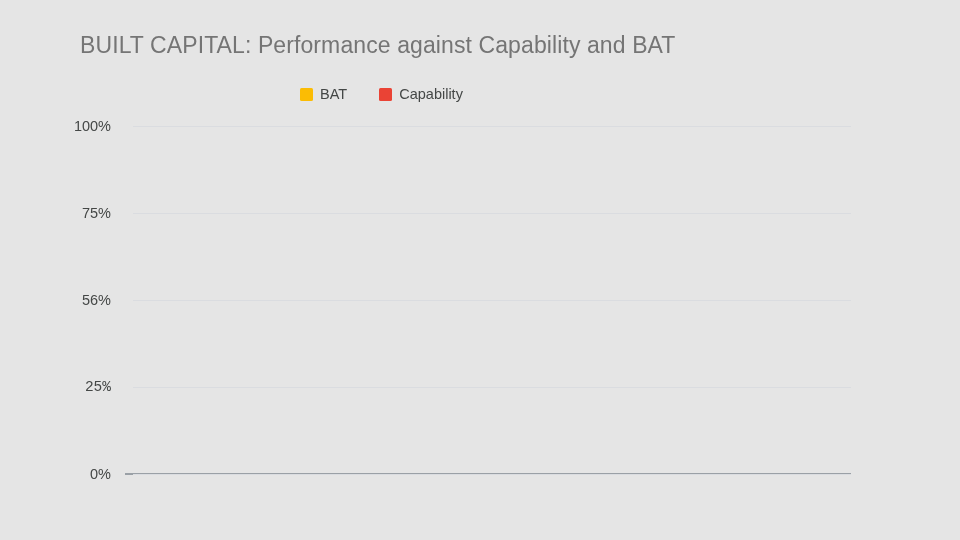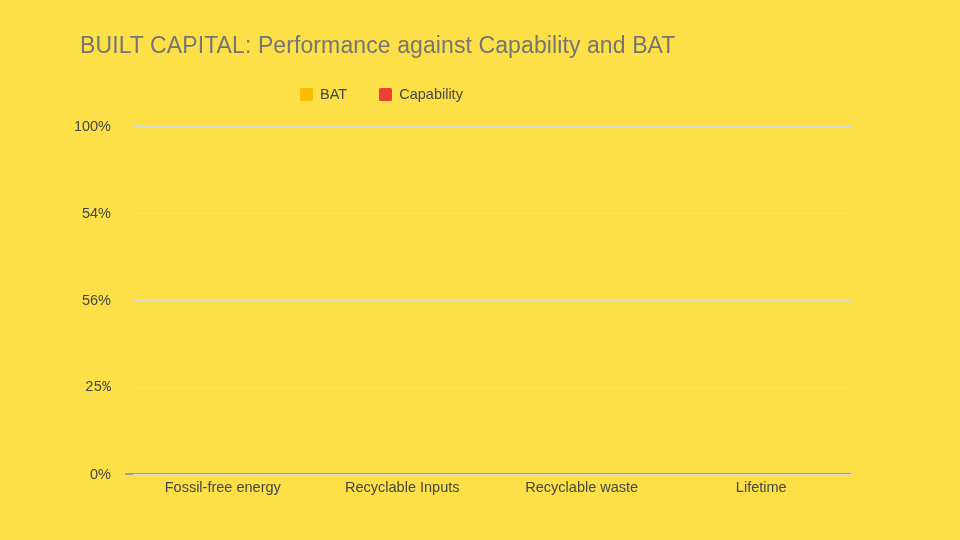--- a/index.html
+++ b/index.html
@@ -11,21 +11,21 @@
     height: 540px;
     background: #ffffff;
     font-family: "Liberation Sans", sans-serif;
     overflow: hidden;
   }
 
   #chart-root {
     position: relative;
     width: 960px;
     height: 540px;
-    background: #fde047;
+    background: #e5e5e5;
   }
 
   
   .chart-title {
     position: absolute;
     left: 80px;
     top: 31px;
     font-size: 23px;
     line-height: 28px;
     color: #757575;
@@ -172,21 +172,21 @@
       <div class="gridline" style="top: calc(75% - 0.5px);"></div>
       <div class="gridline" style="top: calc(50% - 0.5px);"></div>
       <div class="gridline" style="top: calc(25% - 0.5px);"></div>
       <div class="gridline" style="top: calc(0% - 0.5px);"></div>
     </div>
 
   <div class="ylabels" id="ylabels">
       <div class="ytick" style="top: 100%;">0%</div>
       <div class="ytick" style="top: 75%; font-family: Liberation Mono, monospace;">25%</div>
       <div class="ytick" style="top: 50%;">56%</div>
-      <div class="ytick" style="top: 25%;">54%</div>
+      <div class="ytick" style="top: 25%;">75%</div>
       <div class="ytick" style="top: 0%;">100%</div>
     </div>
 
   <div class="bars" id="bars">
       <div class="bar-group" style="left: 5%; width: 15%;">
         <div class="bar-stack">
           <div class="seg" title="Fossil-free energy — Actual Performance: 50%" style="height: 50%; background: rgb(66, 133, 244);"></div>
           <div class="seg" title="Fossil-free energy — Shortfall: 30%" style="height: 30%; background: rgb(234, 67, 53);"></div>
           <div class="seg" title="Fossil-free energy — BAT: 10%" style="height: 10%; background: rgb(251, 188, 4);"></div>
         </div>
@@ -206,20 +206,14 @@
       </div>
       <div class="bar-group" style="left: 80%; width: 15%;">
         <div class="bar-stack">
           <div class="seg" title="Lifetime — Actual Performance: 40%" style="height: 40%; background: rgb(66, 133, 244);"></div>
           <div class="seg" title="Lifetime — Shortfall: 40%" style="height: 40%; background: rgb(234, 67, 53);"></div>
           <div class="seg" title="Lifetime — BAT: 10%" style="height: 10%; background: rgb(251, 188, 4);"></div>
         </div>
       </div>
     </div>
 
-  <div class="xlabels" id="xlabels">
-      <div class="xtick" style="left: 12.5%;">Fossil-free energy</div>
-      <div class="xtick" style="left: 37.5%;">Recyclable Inputs</div>
-      <div class="xtick" style="left: 62.5%;">Recyclable waste</div>
-      <div class="xtick" style="left: 87.5%;">Lifetime</div>
-    </div>
 
 </div>
 
 </body></html>

